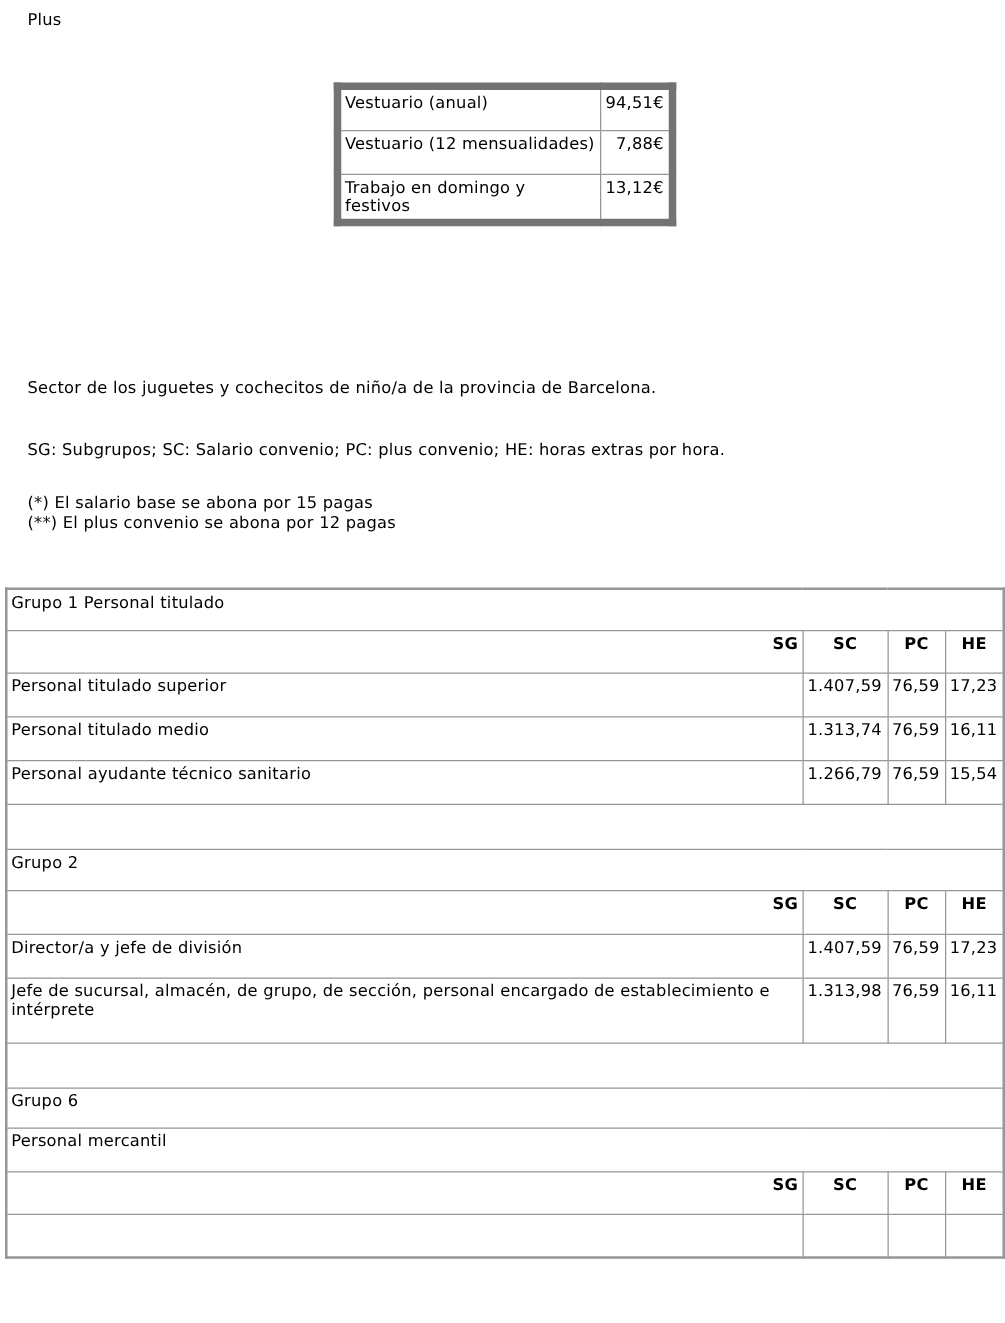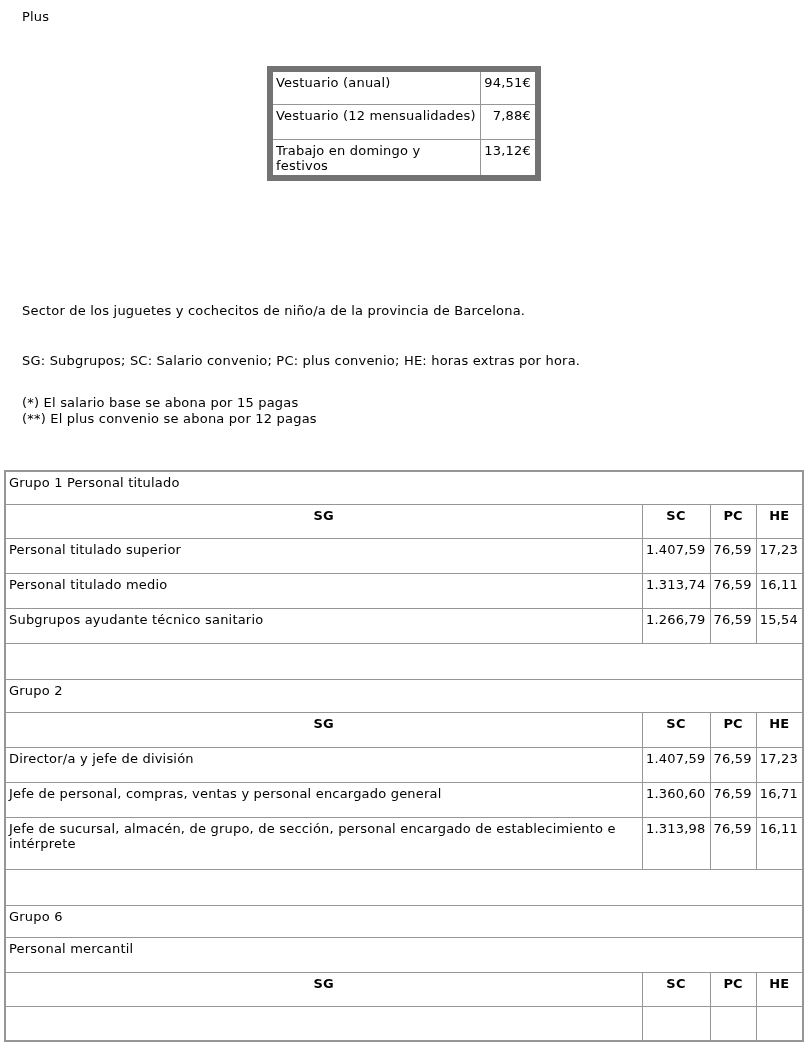--- a/index.html
+++ b/index.html
@@ -25,21 +25,21 @@
   .plus-table { position:absolute; left:267px; top:66px; border:6px solid #737373; }
   .plus-table .c-concept { width:210px; }
   .plus-table .c-amount  { width:58px; }
 
   .salary-table { position:absolute; left:4px; top:470px; border:2px solid #969696; }
   .salary-table .c-sg { width:637px; }
   .salary-table .c-sc { width:68px; }
   .salary-table .c-pc { width:44px; }
   .salary-table .c-he { width:46px; }
 
-  th.h-sg { font-weight:bold; text-align:center;margin-left:24px; }
+  th.h-sg { font-weight:bold; text-align:right;margin-left:24px; }
   th.h-c  { font-weight:bold; text-align:center; }
   td.num  { text-align:right; padding-right:4px; white-space:nowrap; }
 </style>
 </head>
 <body>
 
 <div class="page">
 
   <div class="abs plus-label">Plus</div>
 
@@ -94,21 +94,21 @@
         <td class="num">76,59</td>
         <td class="num">17,23</td>
       </tr>
       <tr style="height:35px">
         <td>Personal titulado medio</td>
         <td class="num">1.313,74</td>
         <td class="num">76,59</td>
         <td class="num">16,11</td>
       </tr>
       <tr style="height:35px">
-        <td>Subgrupos ayudante técnico sanitario</td>
+        <td>Personal ayudante técnico sanitario</td>
         <td class="num">1.266,79</td>
         <td class="num">76,59</td>
         <td class="num">15,54</td>
       </tr>
       <tr style="height:36px">
         <td colspan="4"></td>
       </tr>
 
       <tr style="height:33px">
         <td colspan="4">Grupo 2</td>
@@ -117,26 +117,20 @@
         <th class="h-sg">SG</th>
         <th class="h-c">SC</th>
         <th class="h-c">PC</th>
         <th class="h-c">HE</th>
       </tr>
       <tr style="height:35px">
         <td>Director/a y jefe de división</td>
         <td class="num">1.407,59</td>
         <td class="num">76,59</td>
         <td class="num">17,23</td>
-      </tr>
-      <tr style="height:35px">
-        <td>Jefe de personal, compras, ventas y personal encargado general</td>
-        <td class="num">1.360,60</td>
-        <td class="num">76,59</td>
-        <td class="num">16,71</td>
       </tr>
       <tr style="height:52px">
         <td>Jefe de sucursal, almacén, de grupo, de sección, personal encargado de establecimiento e intérprete</td>
         <td class="num">1.313,98</td>
         <td class="num">76,59</td>
         <td class="num">16,11</td>
       </tr>
       <tr style="height:36px">
         <td colspan="4"></td>
       </tr>

